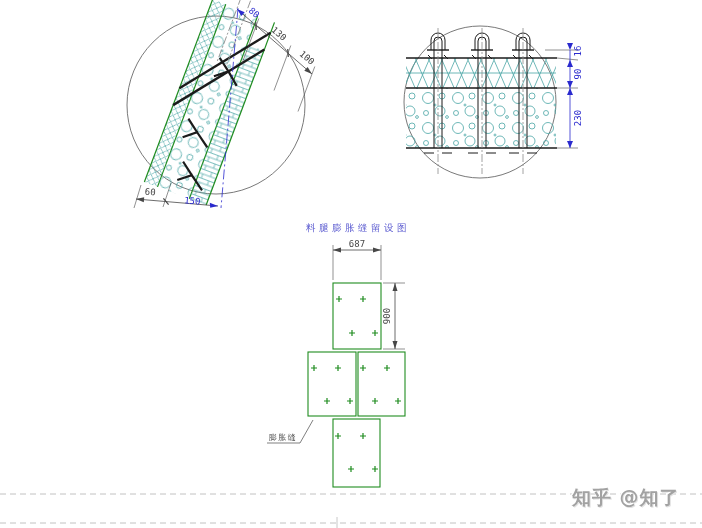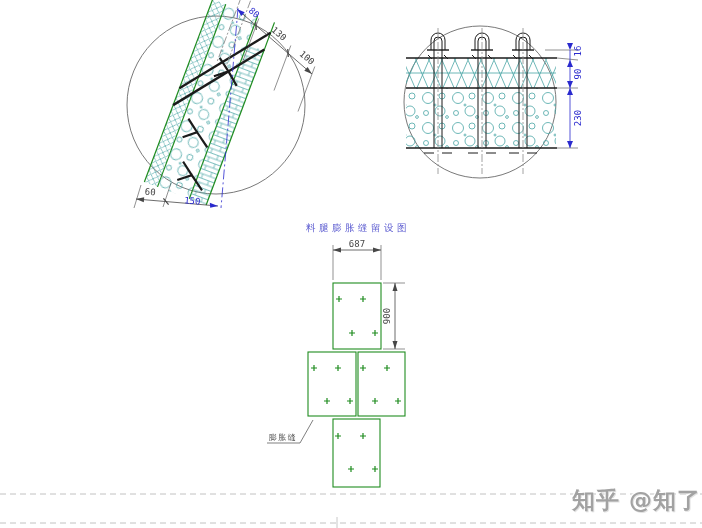--- a/index.html
+++ b/index.html
@@ -17,21 +17,21 @@
   .ln-sheet{stroke:var(--sheet_gray);fill:none;}
   .txt-dim{fill:var(--dim_dark);font-size:9px;}
   .txt-blue{fill:var(--dim_blue);font-size:9px;}
   .arr-dim{fill:var(--dim_dark);stroke:none;}
   .arr-blue{fill:var(--dim_blue);stroke:none;}
   .cjk{font-family:"DejaVu Sans",sans-serif;}
   .title-txt{fill:var(--title_blue);font-size:9.5px;letter-spacing:3.5px;}
   .joint-txt{fill:var(--dim_dark);font-size:8px;letter-spacing:1.5px;}
   .watermark{
     position:absolute;left:572px;top:485px;width:128px;
-    font-family:"DejaVu Sans",sans-serif;font-size:23px;font-weight:bold;
+    font-family:"DejaVu Sans",sans-serif;font-size:19px;font-weight:bold;
     color:var(--watermark_gray);letter-spacing:1px;white-space:nowrap;
     text-shadow:-1px -1px 0 #ffffff,1px 1px 0 #e2e2e2;
   }
 </style>
 </head>
 <body>
 
 <div class="canvas">
 <svg width="702" height="528" viewBox="0 0 702 528">
   <defs>

